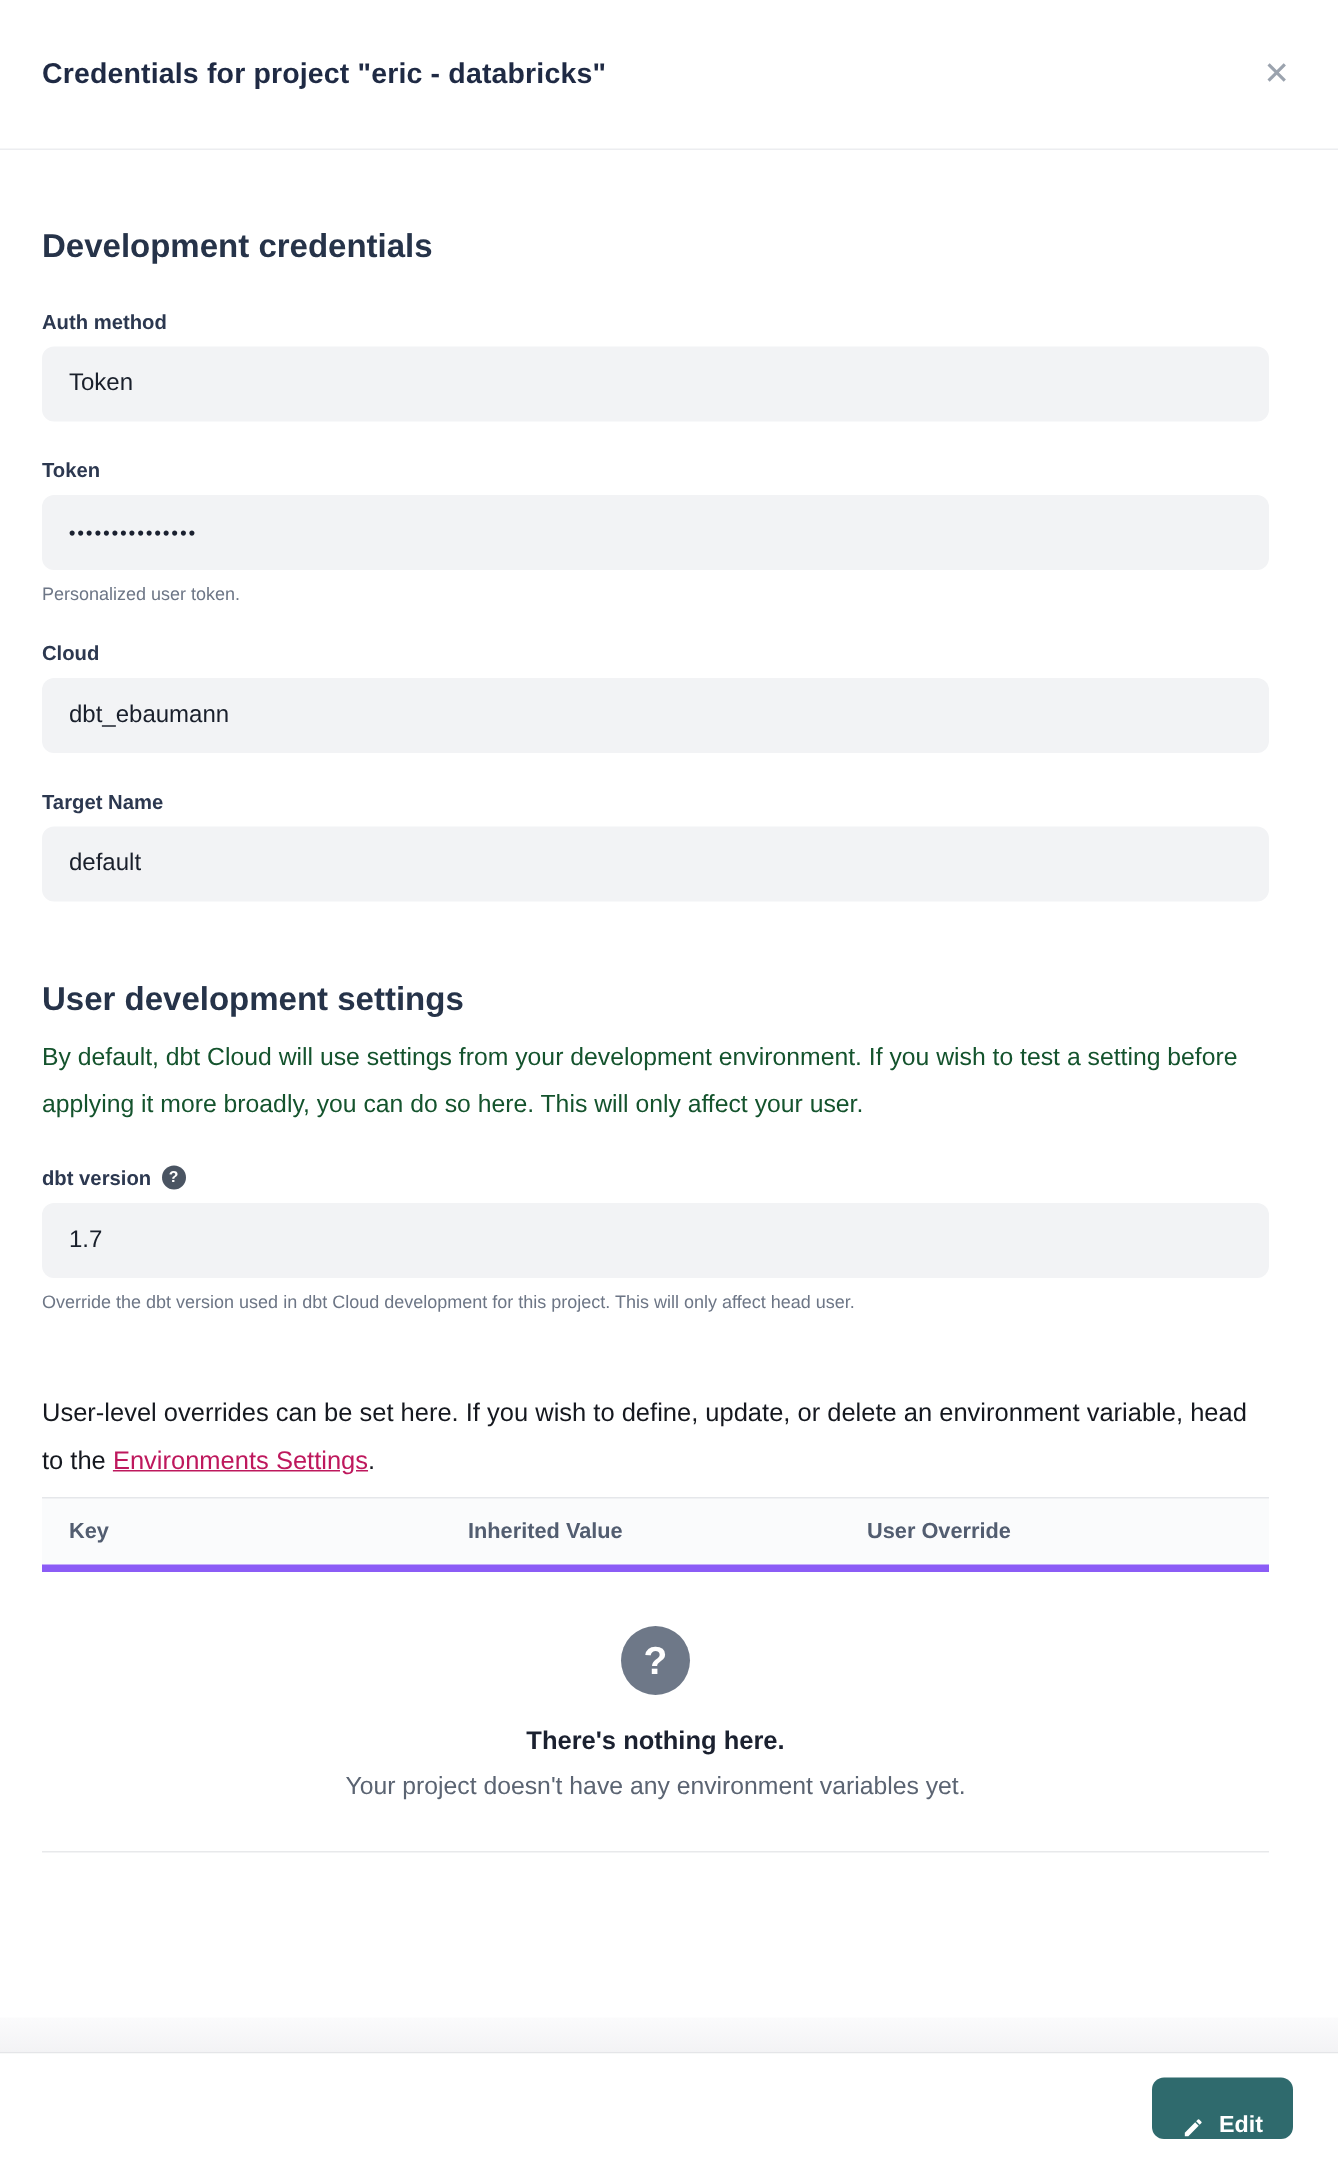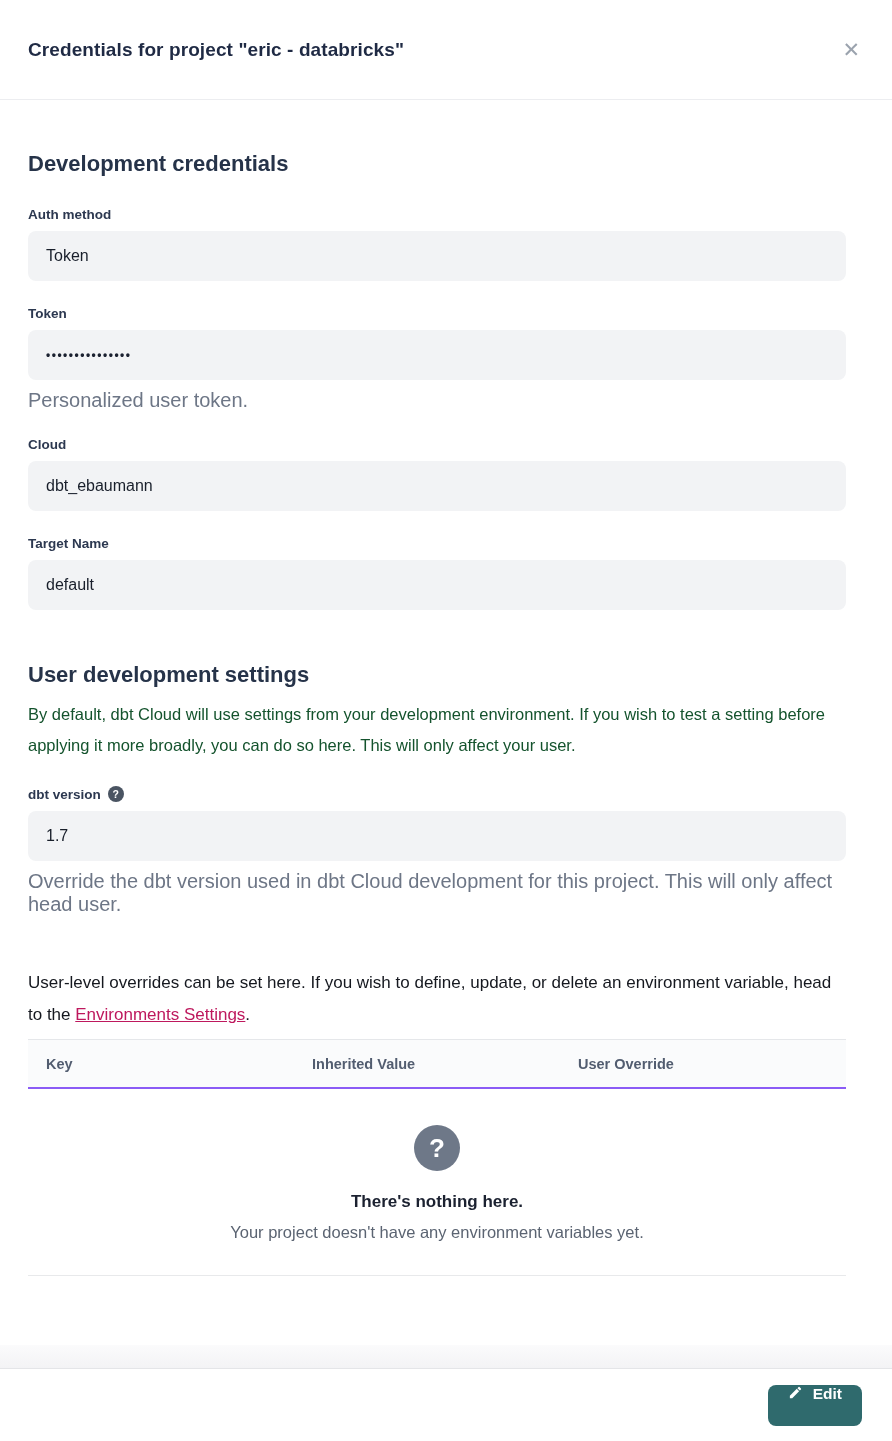--- a/index.html
+++ b/index.html
@@ -98,21 +98,21 @@
     color: #191f2b;
   }
   .field-box .masked {
     font-size: 12px;
     font-weight: 700;
     letter-spacing: 1.5px;
     color: #1b2130;
   }
   .field-helper {
     margin-top: 9px;
-    font-size: 20px;
+    font-size: 12px;
     color: #6d7686;
   }
 
   
   .env-desc {
     margin-top: 7px;
     font-size: 17px;
     line-height: 32px;
     color: #15181f;
     max-width: 830px;
@@ -124,21 +124,21 @@
   }
   .env-table { margin-top: 8px; }
   .env-table-header {
     display: grid;
     grid-template-columns: 266px 266px 1fr;
     align-items: center;
     height: 50px;
     padding: 0 18px;
     background: #fafbfc;
     border-top: 1px solid #e5e7ea;
-    border-bottom: 2px solid #8b5cf6;
+    border-bottom: 5px solid #8b5cf6;
     font-size: 14.5px;
     font-weight: 700;
     color: #525d70;
   }
 
   .empty-state {
     text-align: center;
     padding-top: 36px;
   }
   .empty-state-icon {
@@ -182,21 +182,21 @@
     flex: none;
     height: 72px;
     display: flex;
     align-items: center;
     justify-content: flex-end;
     padding: 0 30px;
     background: #ffffff;
   }
   .edit-btn {
     display: inline-flex;
-    align-items: flex-start;
+    align-items: flex-end;
     gap: 10px;
     height: 41px;
     padding: 0 20px;
     background: #2f6a6d;
     border: none;
     border-radius: 8px;
     color: #ffffff;
     font-size: 15.5px;
     font-weight: 600;
     font-family: "Liberation Sans", sans-serif;

